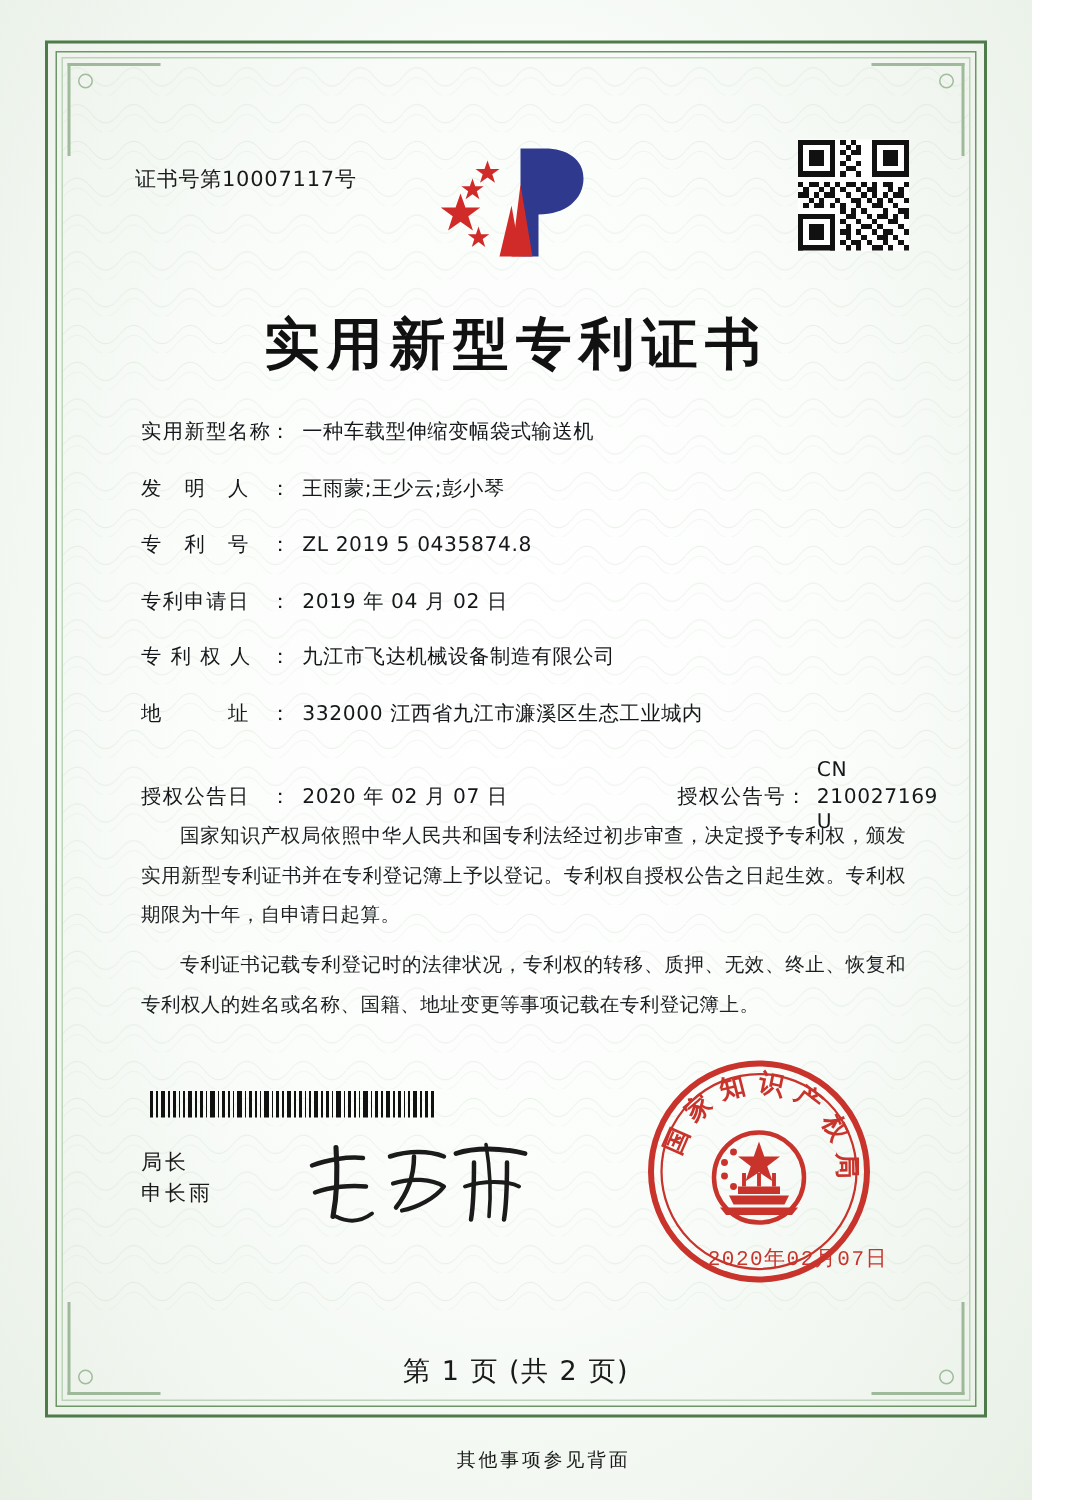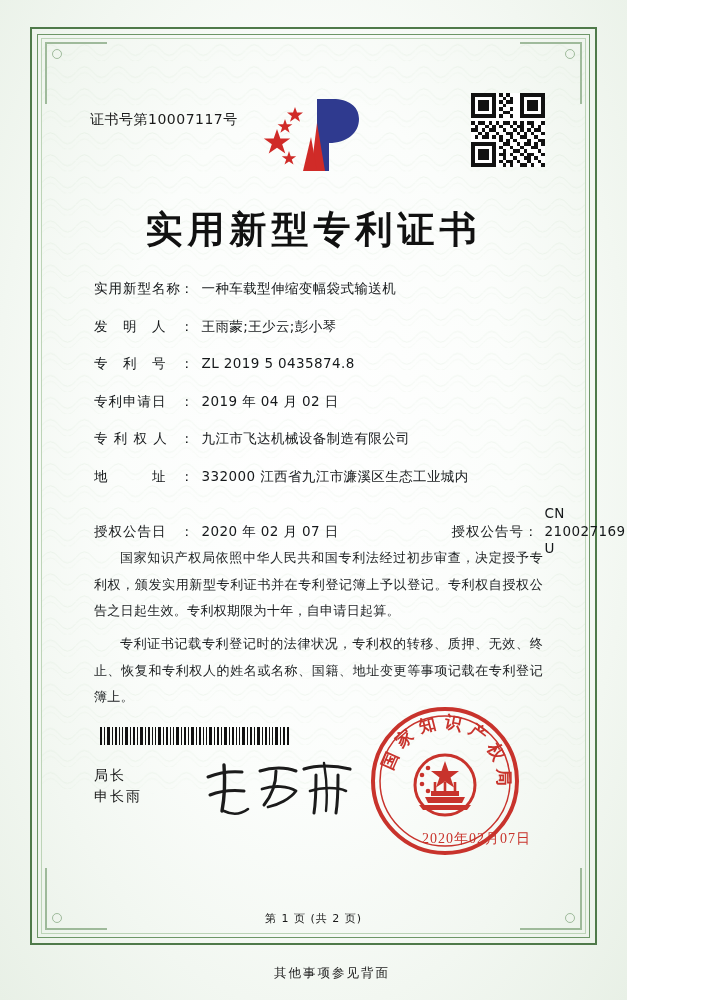--- a/index.html
+++ b/index.html
@@ -10,21 +10,21 @@
   body {
     width: 721px;
     height: 1000px;
     font-family: "Liberation Serif", "DejaVu Serif", serif;
     color: #1a1a1a;
     overflow: hidden;
   }
 
   .certificate {
     position: relative;
-    width: 627px;
+    width: 688px;
     height: 1000px;
     box-sizing: border-box;
     background:
       radial-gradient(ellipse at 50% 45%, #ffffff 0%, #fbfdfb 45%, #f2f7f1 72%, #e8f0e6 100%);
   }
 
   
   .frame-outer {
     position: absolute;
     left: 30px;
@@ -234,30 +234,30 @@
     width: 152px;
     height: 152px;
   }
   .seal-date {
     position: absolute;
     right: 38px;
     top: 775px;
     color: #c8332c;
     font-size: 14px;
     letter-spacing: 1px;
-    font-family: Liberation Serif, serif;
+    font-family: Liberation Mono, monospace;
   }
 
   
   .page-no {
     position: absolute;
     left: 0; right: 0;
     bottom: -6px;
     text-align: center;
-    font-size: 11px;
+    font-size: 18px;
     letter-spacing: 1px;
     color: #1a1a1a;
     font-family: "DejaVu Sans", "Liberation Sans", sans-serif;
     margin-top: 28px;
   }
   .below-frame-note {
     position: absolute;
     left: 0; right: 0;
     bottom: 18px;
     text-align: center;

